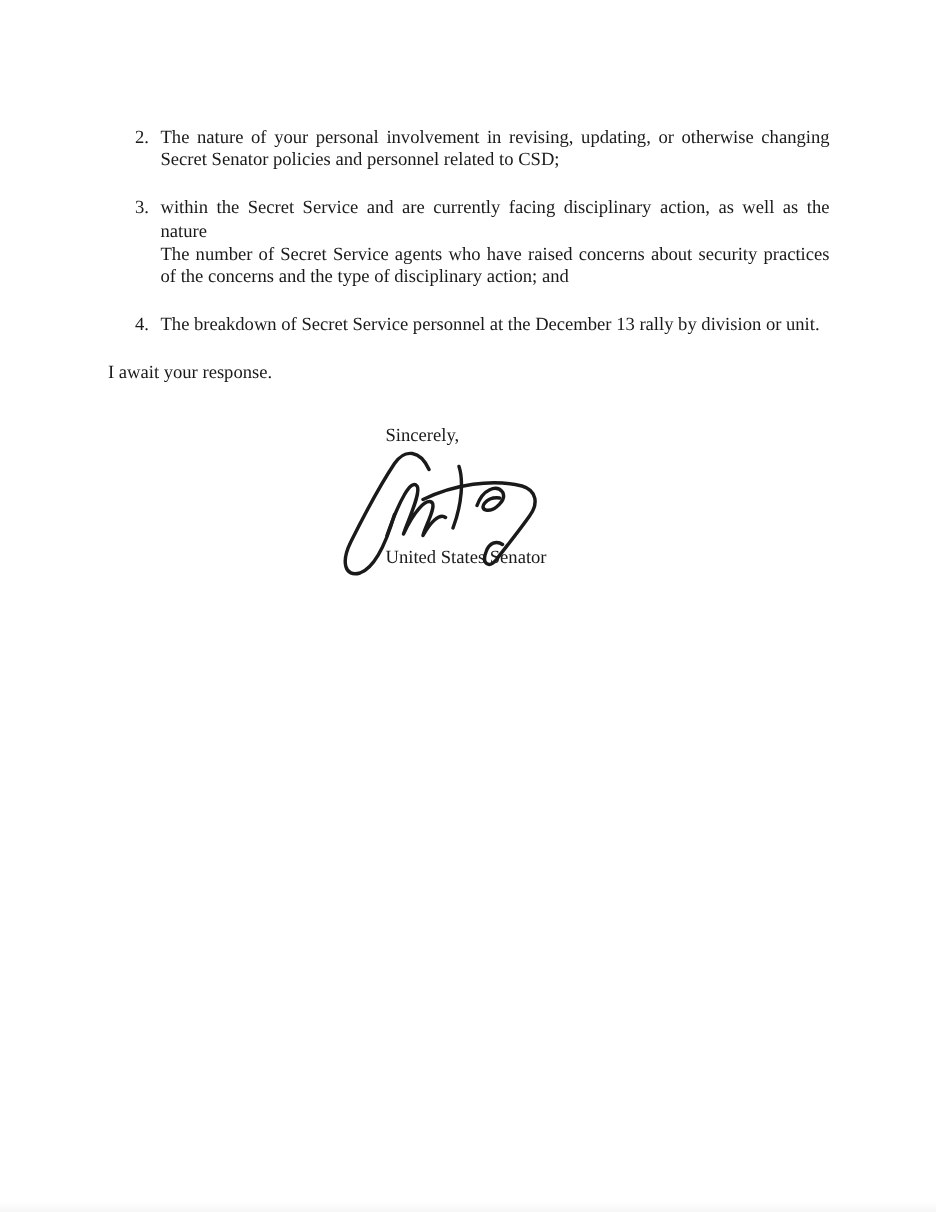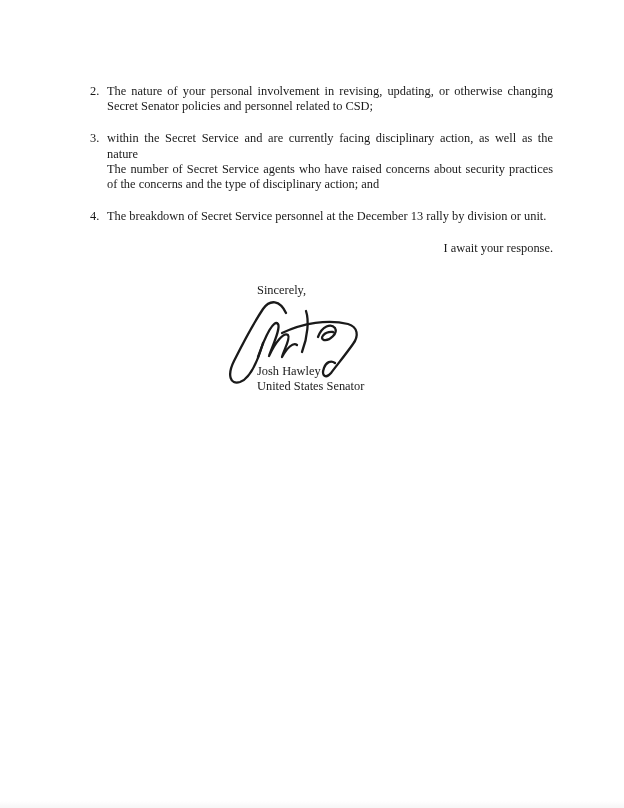--- a/index.html
+++ b/index.html
@@ -43,21 +43,20 @@
   }
   .jline {
     text-align: justify;
     text-align-last: justify;
   }
   .jline.last {
     text-align-last: left;
   }
   .para {
     margin: 12px 0 0 0;
-    text-align: right;
   }
   .closing {
     position: relative;
     margin: 26px 0 0 185px;
   }
   .sig-space {
     height: 66px;
   }
   svg.sig {
     position: absolute;
@@ -112,18 +111,17 @@
 
       <div class="sig-space"></div>
       <svg class="sig" viewBox="0 0 145 94" role="img" aria-label="Josh Hawley handwritten signature">
         <path d="M 61,17 C 55,4 45,3 38,13 C 28,28 17,49 9,65 C 2,79 5,89 15,86 C 26,82 33,64 38,47"></path>
         <path d="M 33,61 C 41,38 49,23 53,28 C 56,32 47,51 44,60 C 51,45 59,36 63,39 C 66,42 58,56 57,61 C 62,52 68,46 72,49"></path>
         <path d="M 81,15 C 84,24 83,40 77,56"></path>
         <path d="M 57,37 C 78,27 103,23 123,28 C 133,31 134,40 128,48 C 121,58 112,69 106,77 C 101,83 96,80 99,72 C 101,66 106,64 110,67"></path>
         <path d="M 93,41 C 97,30 106,27 110,32 C 113,37 105,45 99,44 C 94,43 99,35 108,36"></path>
       </svg>
 
-      <div>Josh Hawley</div>
       <div>United States Senator</div>
     </div>
 
   </div>
 </div>
 
 </body></html>

